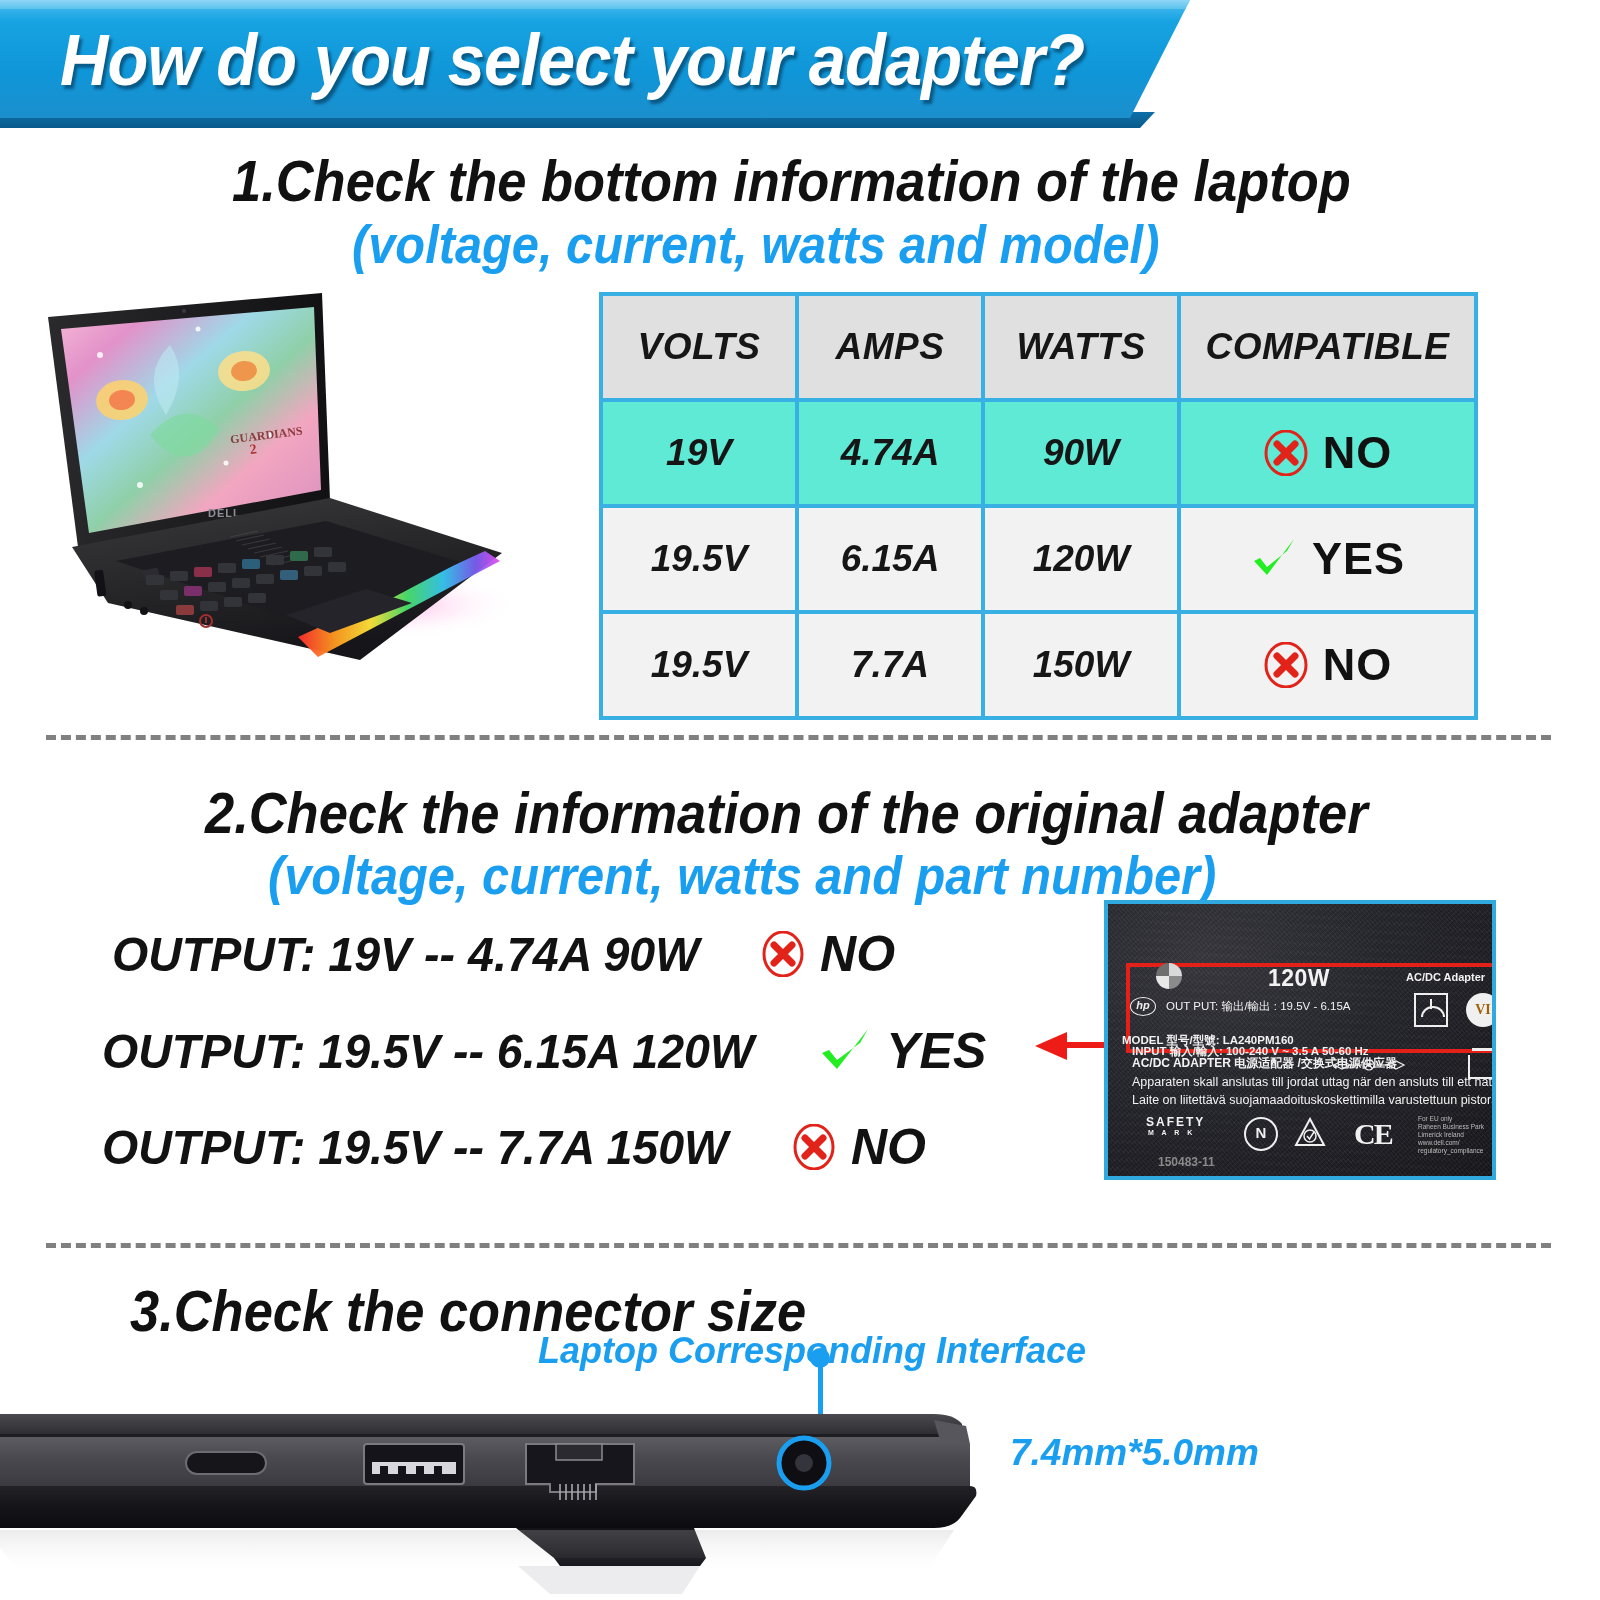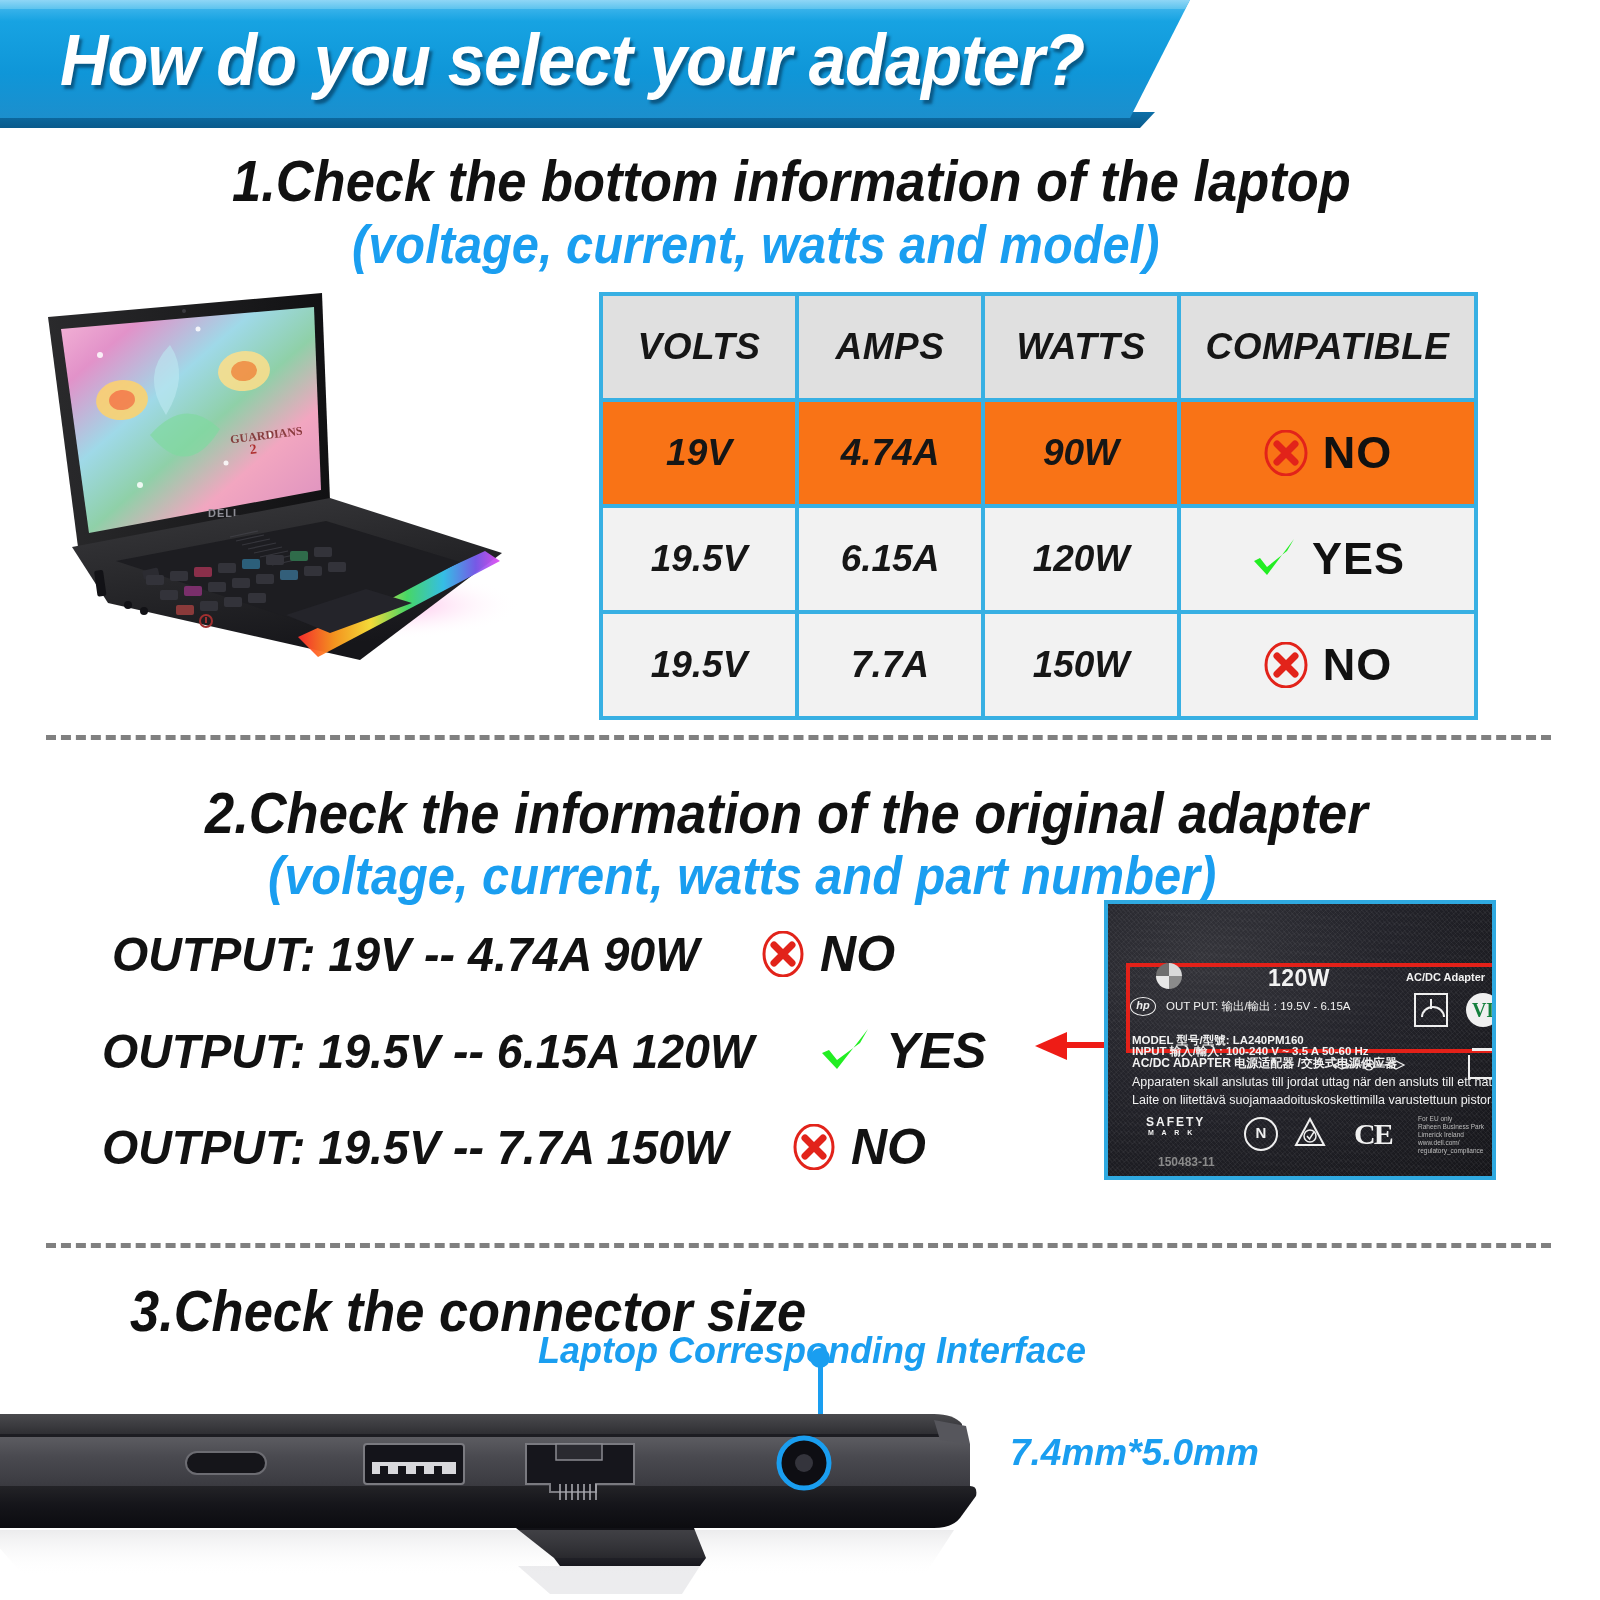--- a/index.html
+++ b/index.html
@@ -72,21 +72,21 @@
   #spec-table td,#spec-table th{
     border:4px solid #38b0e3;
     font-style:italic;font-weight:bold;color:#161616;
     text-align:center;vertical-align:middle;
     font-family:"Liberation Sans","DejaVu Sans",sans-serif;
   }
   #spec-table th{
     background:#e0e0e0;height:100px;font-size:37px;letter-spacing:.5px;
   }
   #spec-table td{height:100px;font-size:37px;}
-  #spec-table tr.r1 td{background:#f97316;}
+  #spec-table tr.r1 td{background:#5eead4;}
   #spec-table tr.r2 td,#spec-table tr.r3 td{background:#f2f2f2;}
   .col-v{width:190px;}
   .col-a{width:180px;}
   .col-w{width:190px;}
   .col-c{width:291px;}
 
   .verdict{display:flex;align-items:center;justify-content:center;gap:14px;}
   .verdict .vtxt{font-style:normal;font-weight:bold;font-size:45px;color:#111;letter-spacing:1px;}
 
   
@@ -127,40 +127,40 @@
       radial-gradient(ellipse at 25% 20%, #34343a 0%, #23232a 45%, #16161a 100%);
   }
   #label-inner{position:absolute;left:10px;top:55px;right:0px;bottom:0;}
   .lab-red{position:absolute;border:4px solid #e32119;box-sizing:border-box;}
   #red-box{left:8px;top:4px;width:400px;height:90px;}
   .lab-row{position:absolute;color:#f2f2f2;font-family:"Liberation Sans","DejaVu Sans",sans-serif;white-space:nowrap;}
   #lab-watt{left:150px;top:6px;font-size:23px;font-weight:bold;letter-spacing:.5px;}
   #lab-acdc{left:288px;top:12px;font-size:11px;font-weight:bold;}
   #lab-out{left:48px;top:40px;font-size:11.5px;font-weight:normal;}
   #lab-in{left:14px;top:57px;font-size:11.5px;font-weight:bold;margin-top:28px;}
-  #lab-model{left:14px;top:74px;font-size:11.5px;font-weight:bold;}
+  #lab-model{left:4px;top:74px;font-size:11.5px;font-weight:bold;}
   #lab-adapter{left:14px;top:96px;font-size:12px;font-weight:bold;}
   #lab-sv1{left:14px;top:116px;font-size:12.5px;}
   #lab-sv2{left:14px;top:134px;font-size:12.5px;}
   #lab-safety{left:28px;top:156px;font-size:12px;font-weight:bold;letter-spacing:2px;}
   #lab-safety small{display:block;font-size:7px;letter-spacing:3px;margin-left:2px;}
   #lab-eu{left:300px;top:156px;font-size:6.5px;line-height:8px;color:#bdbdbd;}
   #lab-code{left:40px;top:196px;font-size:12px;font-weight:bold;color:#8a8a8a;}
   .lab-logo-circle{
     position:absolute;left:38px;top:4px;width:26px;height:26px;border-radius:50%;
     background:conic-gradient(#d9d9d9 0 25%, #8b8b8b 25% 50%, #e8e8e8 50% 75%, #6f6f6f 75% 100%);
   }
   .hp-oval{
     position:absolute;left:12px;top:38px;width:24px;height:17px;border-radius:50%;
     border:1.5px solid #f0f0f0;color:#f0f0f0;font-size:11px;font-style:italic;font-weight:bold;
     text-align:center;line-height:15px;font-family:"Liberation Sans",sans-serif;
   }
   .vi-circle{
     position:absolute;left:348px;top:34px;width:34px;height:34px;border-radius:50%;
-    background:#f0f0f0;color:#15803d;font-size:20px;font-weight:bold;
+    background:#f0f0f0;color:#a16207;font-size:14px;font-weight:bold;
     text-align:center;line-height:34px;font-family:"Liberation Serif",serif;
   }
   .sq-icon{
     position:absolute;left:296px;top:34px;width:34px;height:34px;
     border:2px solid #efefef;box-sizing:border-box;
   }
   .sq-icon:after{
     content:"";position:absolute;left:5px;top:11px;width:20px;height:9px;
     border:2px solid #efefef;border-radius:50% 50% 0 0 / 100% 100% 0 0;border-bottom:none;
   }

